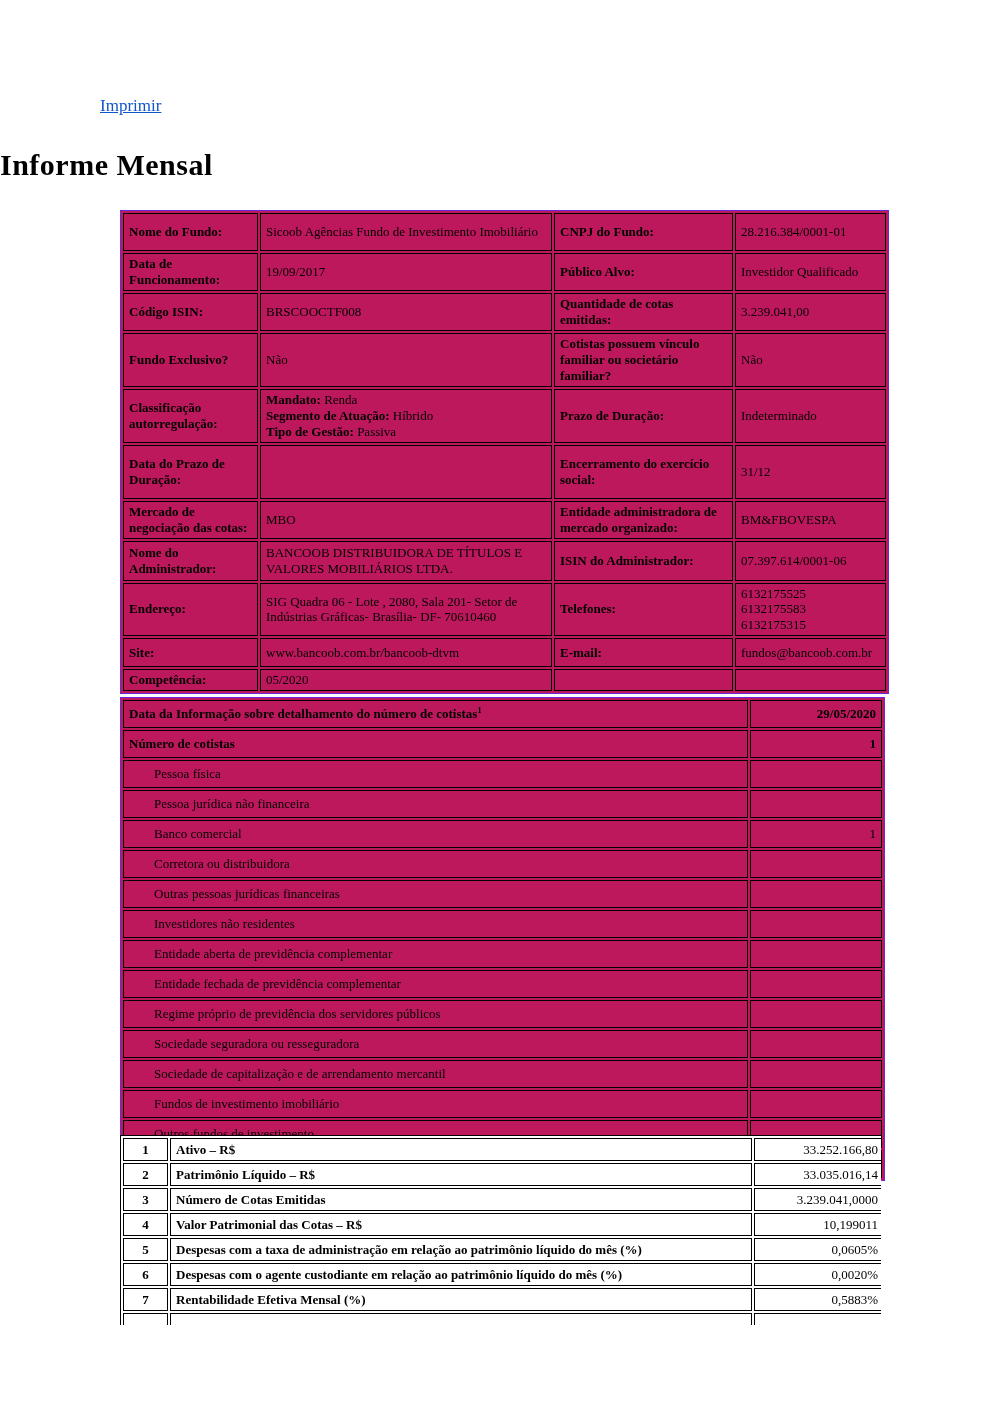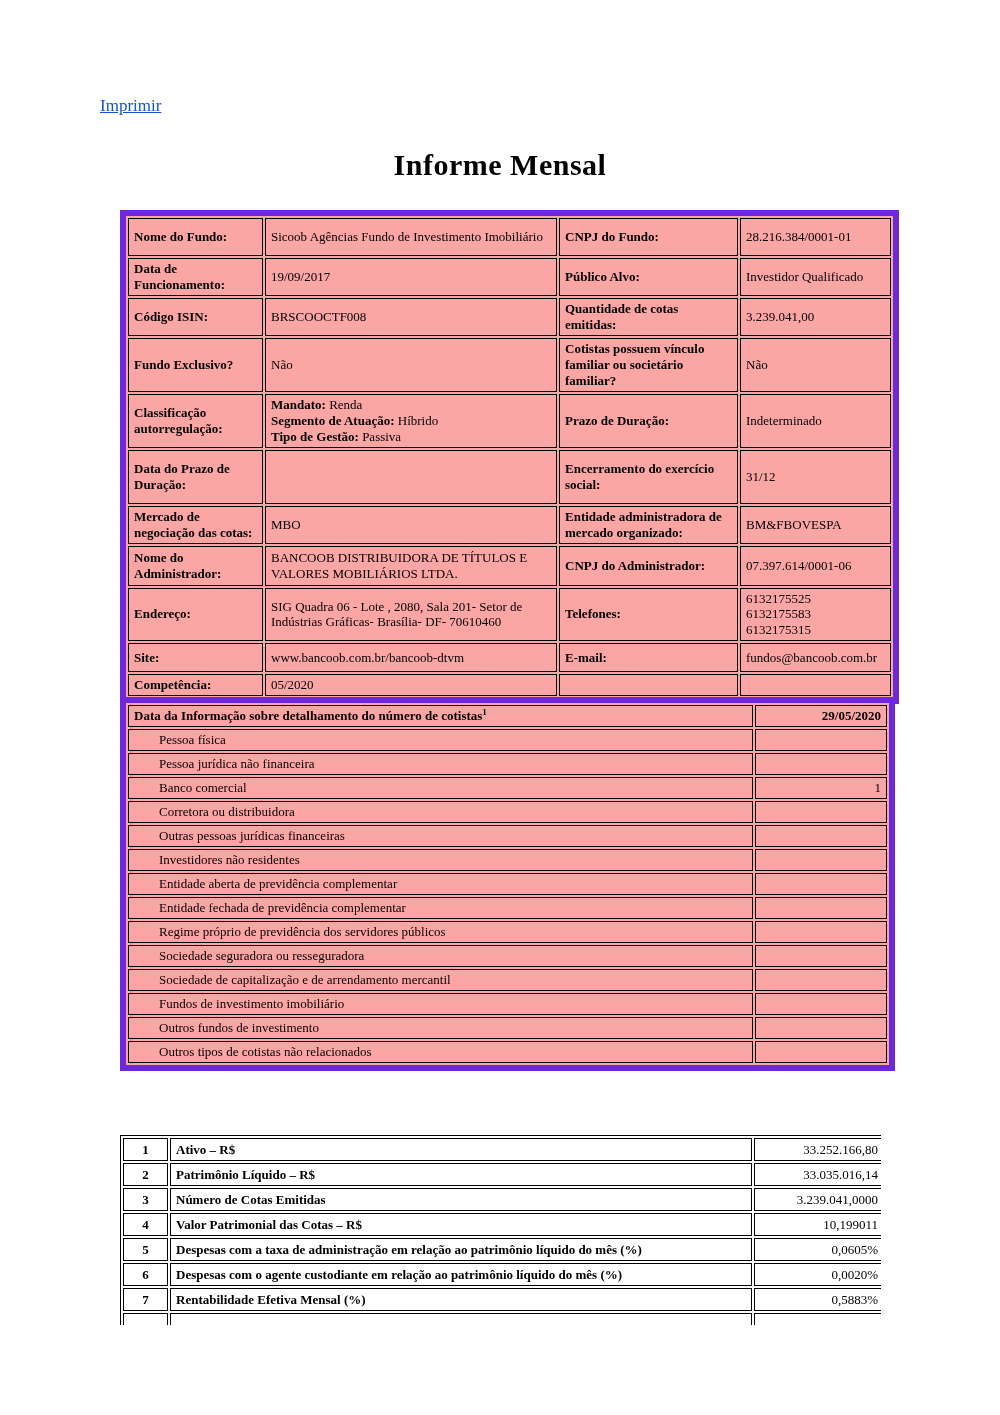--- a/index.html
+++ b/index.html
@@ -10,45 +10,45 @@
     color:#000;
   }
   .page { position:relative; width:1000px; height:1415px; background:#fff; }
 
   .print-link {
     position:absolute; left:100px; top:96px;
     font-size:17px; color:#1155CC; text-decoration:underline; cursor:pointer;
   }
   .title {
     position:absolute; top:148px; left:0; width:1000px;
-    text-align:center; font-size:30px; font-weight:bold; letter-spacing:0.5px;
+    text-align:left; font-size:30px; font-weight:bold; letter-spacing:0.5px;
   }
 
   table.tbl {
     position:absolute; left:120px; width:757px;
     border-collapse:separate; border-spacing:2px;
-    border:6px solid #6d28d9; table-layout:fixed; background:#fca5a5;
+    border:1px solid #6d28d9; table-layout:fixed; background:#be185d;
   }
   table.tbl td {
     border:1px solid #000; font-size:13px; line-height:1.22;
     padding:2px 5px; vertical-align:middle; overflow:hidden;
     word-wrap:break-word;
   }
   .t1 { top:210px; }
   .t2 { top:697px; }
   .t3-wrap { position:absolute; left:120px; top:1135px; width:761px; height:190px; overflow:hidden; }
   .t3 { position:static; width:757px; border-collapse:separate; border-spacing:2px; border:1px solid #000; table-layout:fixed; background:#fff; }
   .t3 td { border:1px solid #000; font-size:13px; line-height:1.22; padding:2px 5px; vertical-align:middle; overflow:hidden; }
 
   .b { font-weight:bold; }
   .r { text-align:right; }
   .c { text-align:center; }
   .pre { white-space:pre-line; }
   .indent { padding-left:30px !important; }
-  .t2 td { height:22px; }
+  .t2 td { height:28px; }
   .t3 td { height:23px; }
   sup { font-size:9px; vertical-align:super; line-height:0; }
   .cls-line { display:block; }
 </style>
 </head>
 <body>
 
 <div class="page">
 
   <a class="print-link" href="#">Imprimir</a>
@@ -105,21 +105,21 @@
       </tr>
       <tr style="height:38px">
         <td class="b">Mercado de negociação das cotas:</td>
         <td>MBO</td>
         <td class="b">Entidade administradora de mercado organizado:</td>
         <td>BM&amp;FBOVESPA</td>
       </tr>
       <tr style="height:40px">
         <td class="b">Nome do Administrador:</td>
         <td>BANCOOB DISTRIBUIDORA DE TÍTULOS E VALORES MOBILIÁRIOS LTDA.</td>
-        <td class="b">CNPJ do Administrador:</td>
+        <td class="b">ISIN do Administrador:</td>
         <td>07.397.614/0001-06</td>
       </tr>
       <tr style="height:50px">
         <td class="b">Endereço:</td>
         <td>SIG Quadra 06 - Lote , 2080, Sala 201- Setor de Indústrias Gráficas- Brasília- DF- 70610460</td>
         <td class="b">Telefones:</td>
         <td class="pre">6132175525
 6132175583
 6132175315</td>
       </tr>
@@ -140,20 +140,24 @@
 
   <table class="tbl t2">
     <colgroup>
         <col style="width:625px">
         <col style="width:132px">
       </colgroup>
     <tbody>
       <tr>
         <td class="b"><span>Data da Informação sobre detalhamento do número de cotistas</span><sup>1</sup></td>
         <td class="b r">29/05/2020</td>
+      </tr>
+      <tr>
+        <td class="b">Número de cotistas</td>
+        <td class="b r">1</td>
       </tr>
       <tr>
           <td class="indent">Pessoa física</td>
           <td class="r"></td>
         </tr>
       <tr>
           <td class="indent">Pessoa jurídica não financeira</td>
           <td class="r"></td>
         </tr>
       <tr>

